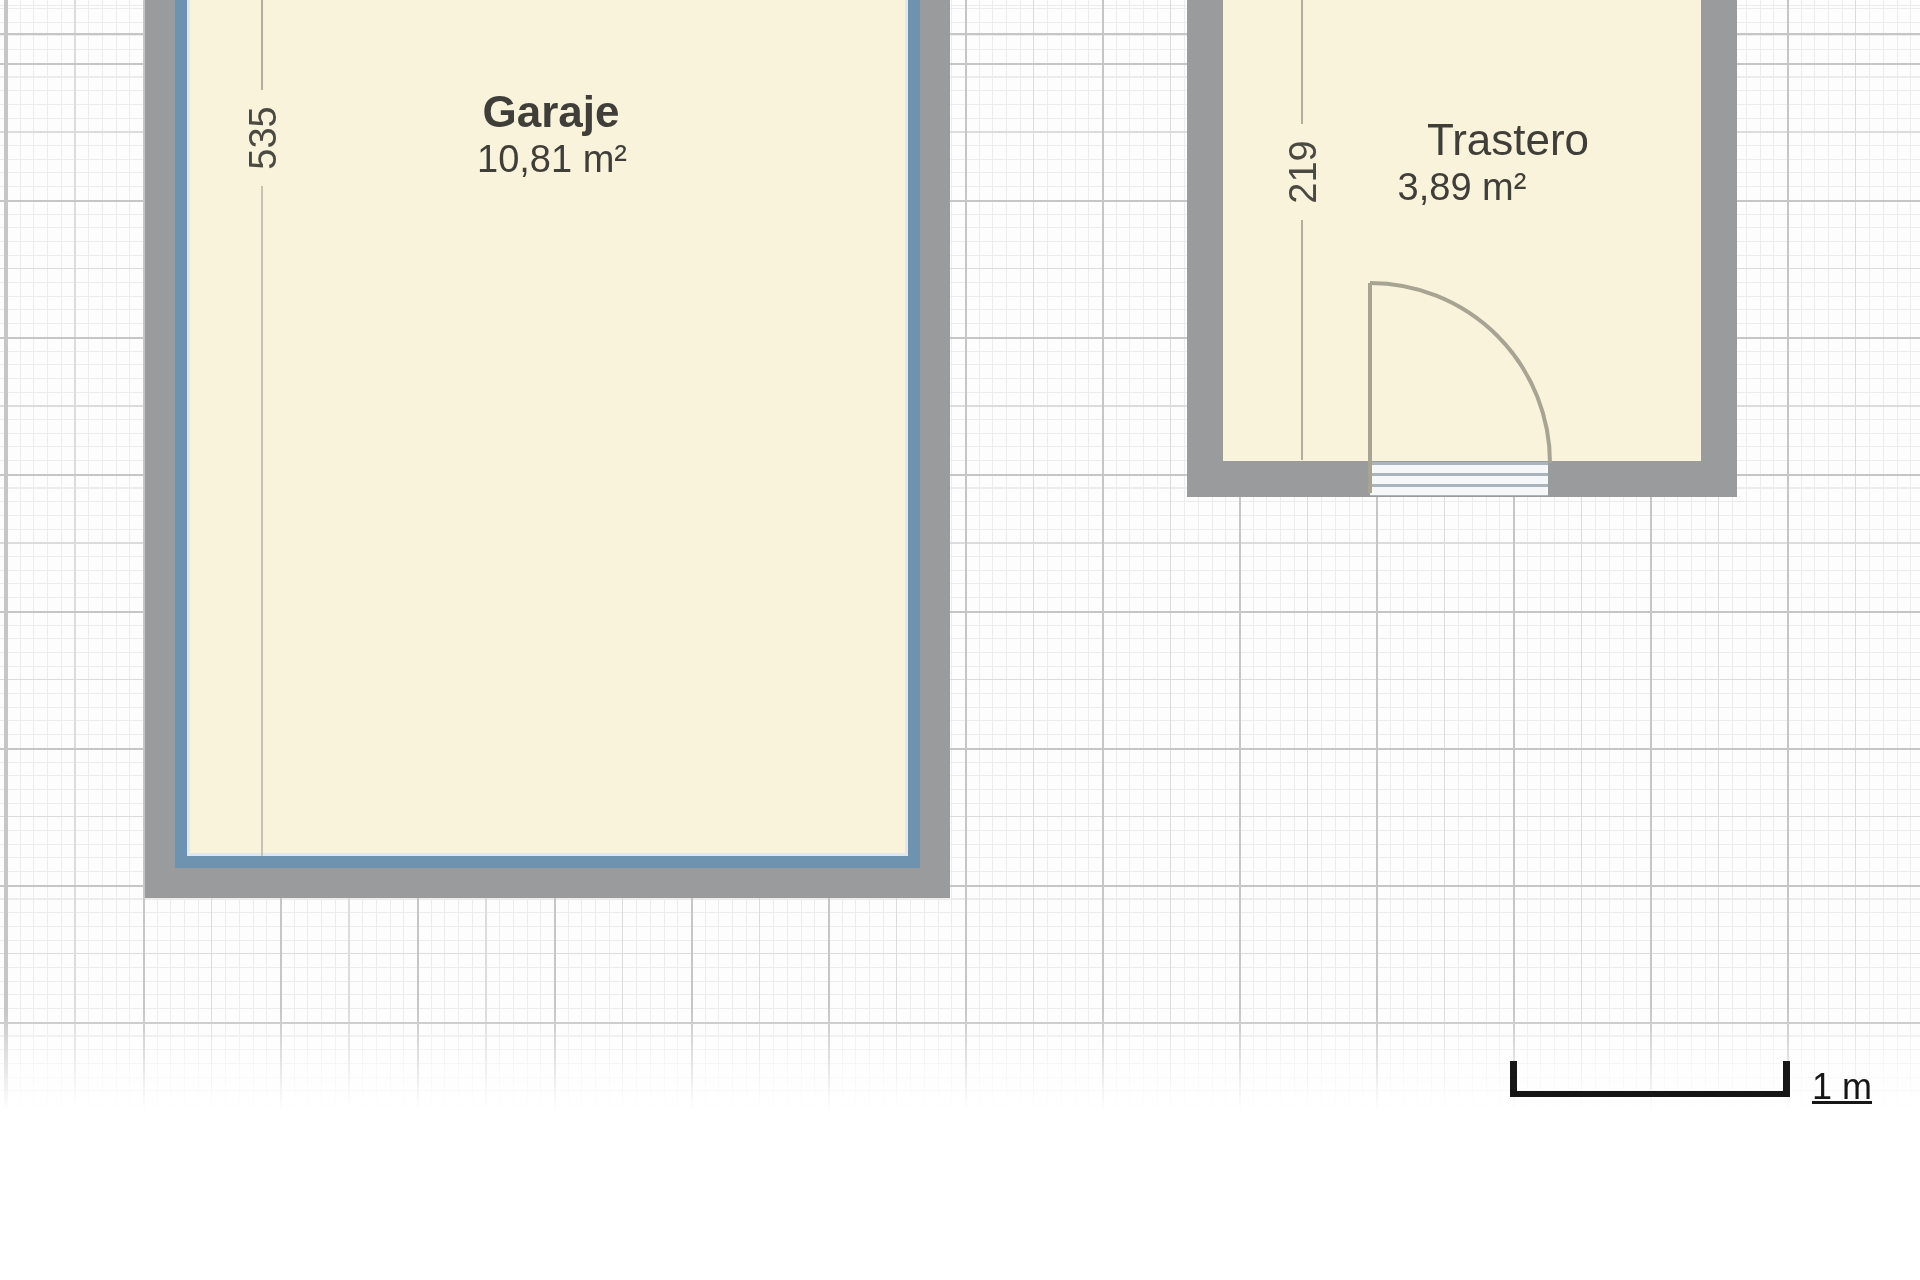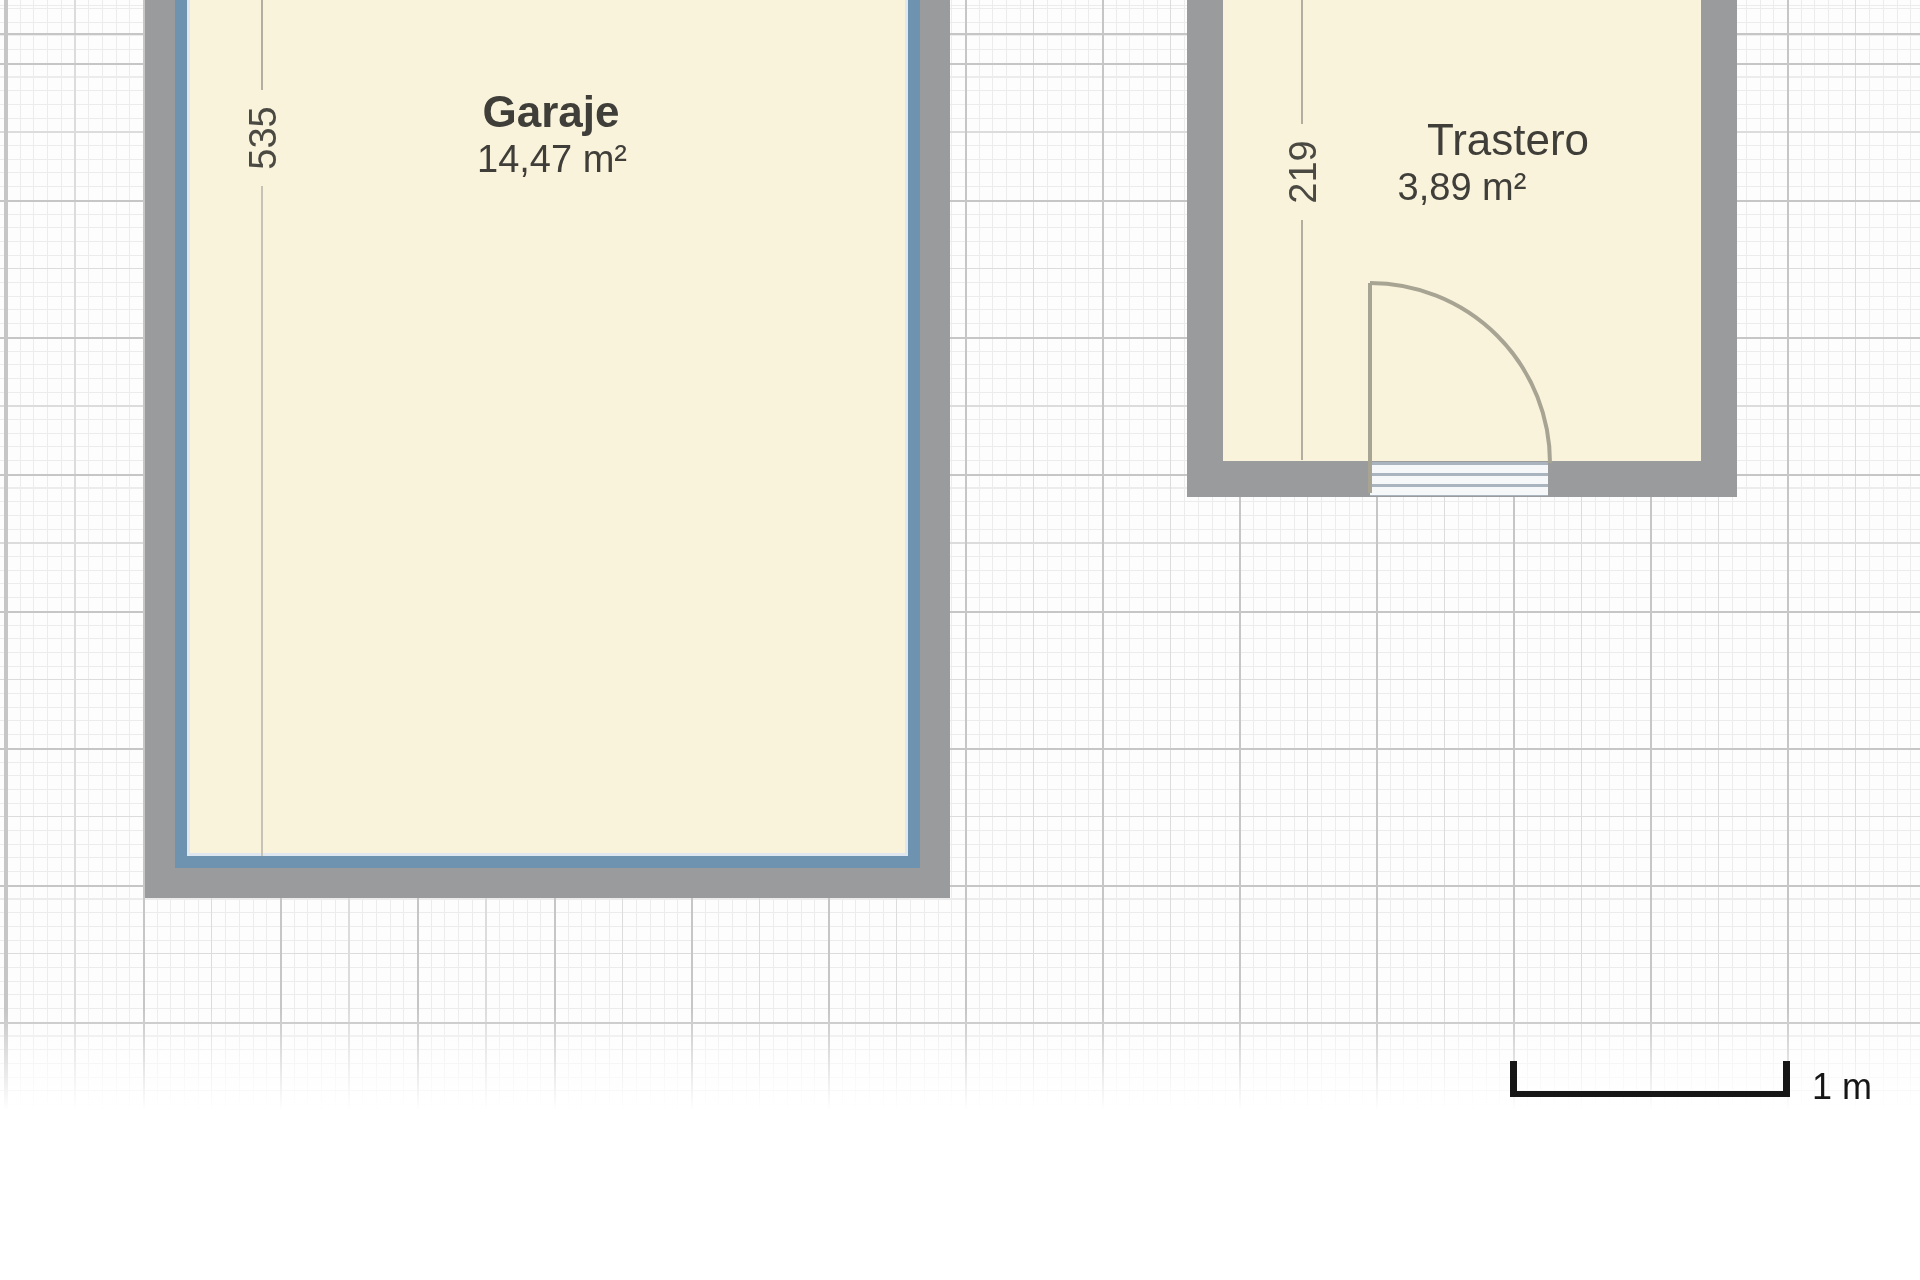--- a/index.html
+++ b/index.html
@@ -64,21 +64,21 @@
   #label-garaje-name{left:551px;top:89px;font-weight:bold;}
   #label-garaje-area{left:552px;top:140px;}
   #label-trastero-name{left:1508px;top:117px;}
   #label-trastero-area{left:1462px;top:168px;}
 
   
   .scalebar-line{position:absolute;left:1510px;top:1091px;width:280px;height:6px;background:#161616;}
   .scalebar-tick{position:absolute;top:1061px;width:7px;height:36px;background:#161616;}
   #scalebar-tick-left{left:1510px;}
   #scalebar-tick-right{left:1783px;}
-  .scalebar-label{position:absolute;left:1812px;top:1066px;font-size:36px;color:#161616;white-space:nowrap;}
+  .scalebar-label{position:absolute;left:1812px;top:1066px;font-size:36px;color:#161616;white-space:nowrap;text-decoration:underline;}
 </style>
 </head>
 <body>
 
 <div id="stage">
 
   <div class="grid"></div>
 
   <div class="room" id="room-garaje">
     <div class="floor"></div>
@@ -98,21 +98,21 @@
 
   <div class="dim-line" id="dim-garaje-upper"></div>
   <div class="dim-line" id="dim-garaje-lower"></div>
   <div class="dim-line" id="dim-trastero-upper"></div>
   <div class="dim-line" id="dim-trastero-lower"></div>
 
   <div class="dim-label" id="dim-label-garaje">535</div>
   <div class="dim-label" id="dim-label-trastero">219</div>
 
   <div class="room-name" id="label-garaje-name">Garaje</div>
-  <div class="room-area" id="label-garaje-area">14,47 m²</div>
+  <div class="room-area" id="label-garaje-area">10,81 m²</div>
 
   <div class="room-name" id="label-trastero-name">Trastero</div>
   <div class="room-area" id="label-trastero-area">3,89 m²</div>
 
   <div class="grid-fade"></div>
 
   <div class="scalebar-tick" id="scalebar-tick-left"></div>
   <div class="scalebar-line"></div>
   <div class="scalebar-tick" id="scalebar-tick-right"></div>
   <div class="scalebar-label">1 m</div>

